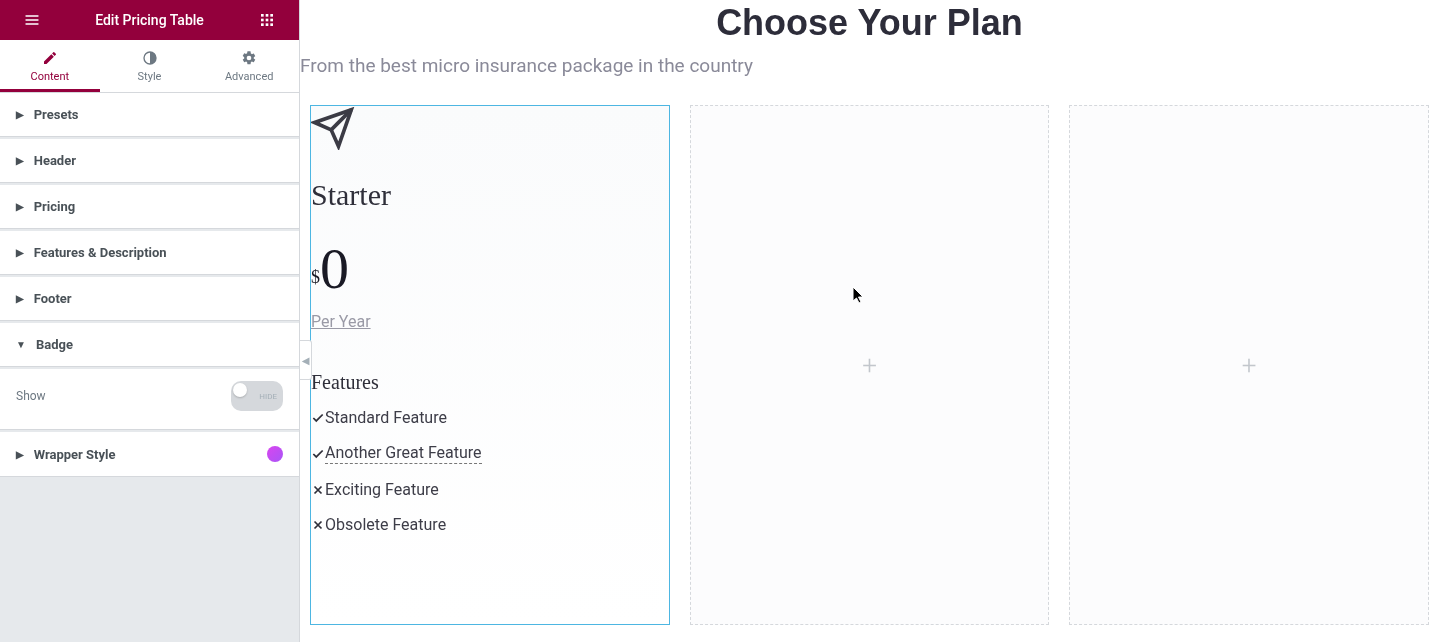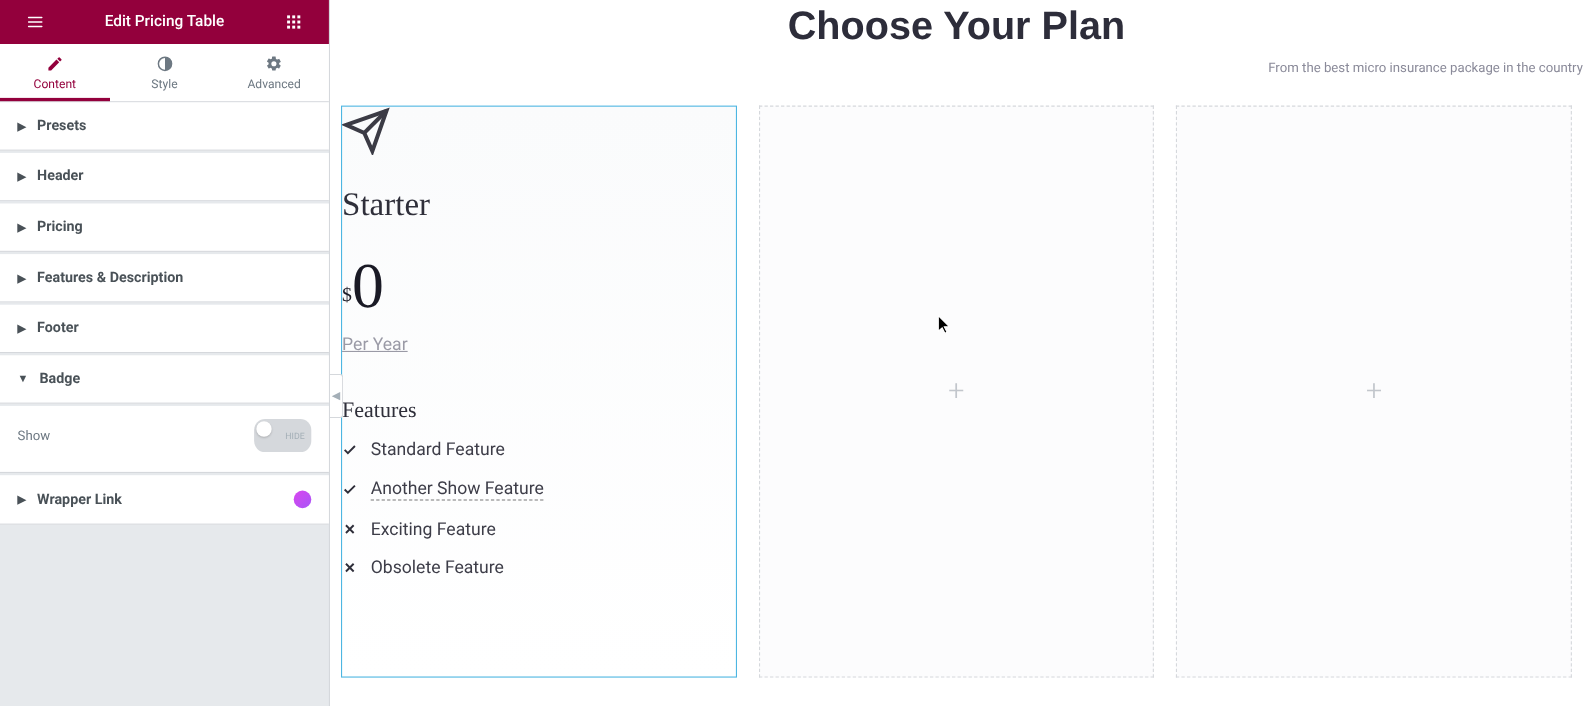--- a/index.html
+++ b/index.html
@@ -116,22 +116,22 @@
     }
     .page-title {
       text-align:center;
       font-size:36px;
       font-weight:700;
       color:#2d2d3a;
       margin-top:2px;
       font-family: "Segoe UI", -apple-system, sans-serif;
     }
     .page-subtitle {
-      text-align:right;
-      font-size:12px;
+      text-align:left;
+      font-size:19px;
       color:#8a8a99;
       margin-top:10px;
       font-weight:400;
     }
     .plans {
       display:flex;
       gap:20px;
       padding:28px 10px 0;
       justify-content:center;
     }
@@ -158,21 +158,21 @@
     .plan-price {
       margin-top:28px; display:flex; align-items:flex-end; color:#1a1a25;
     }
     .plan-price .currency { font-size:18px; font-family:Georgia,serif; margin-bottom:10px; }
     .plan-price .amount { font-size:58px; line-height:1; font-family:Georgia,serif; font-weight:500;}
     .plan-period { color:#9a9aa6; font-size:16px; margin-top:14px;text-decoration:underline; }
     .features-title {
       font-family:Georgia,serif; font-size:20px; color:#2f2f3a; margin-top:40px;
     }
     .feature-list { margin-top:14px; display:flex; flex-direction:column; gap:16px; }
-    .feature-row { display:flex; align-items:center; gap:12px; font-size:16px; color:#3d3d48; }
+    .feature-row { display:flex; align-items:center; font-size:16px; color:#3d3d48; }
     .feature-row.underlined span.txt { border-bottom:1px dashed #777; padding-bottom:1px; }
     .feature-ico { width:14px; display:inline-flex; color:#2f2f3a; }
     .feature-ico svg { width:14px; height:14px; }
     .cursor {
       position:absolute; left:552px; top:286px; pointer-events:none;
     }
   </style>
 </head>
 <body>
 
@@ -244,21 +244,21 @@
     <div class="section-item">
       <span class="caret">▼</span>
       <span>Badge</span>
     </div>
     <div class="section-body">
       <span>Show</span>
       <span class="toggle">HIDE</span>
     </div>
     <div class="section-item">
       <span class="caret">▶</span>
-      <span>Wrapper Link</span>
+      <span>Wrapper Style</span>
       <span class="ea-badge"></span>
     </div>
   </div>
 </div>
 
 <div class="collapse-handle">◀</div>
 
 <div class="preview">
   <h1 class="page-title">Choose Your Plan</h1>
   <p class="page-subtitle">From the best micro insurance package in the country</p>
@@ -286,21 +286,21 @@
               </svg>
             </span>
           <span class="txt">Standard Feature</span>
         </div>
         <div class="feature-row underlined">
           <span class="feature-ico">
               <svg viewBox="0 0 24 24" fill="none" stroke="currentColor" stroke-width="3">
                 <path d="M20 6 9 17l-5-5"></path>
               </svg>
             </span>
-          <span class="txt">Another Show Feature</span>
+          <span class="txt">Another Great Feature</span>
         </div>
         <div class="feature-row">
           <span class="feature-ico">
               <svg viewBox="0 0 24 24" fill="none" stroke="currentColor" stroke-width="3">
                 <path d="M18 6 6 18M6 6l12 12"></path>
               </svg>
             </span>
           <span class="txt">Exciting Feature</span>
         </div>
         <div class="feature-row">

